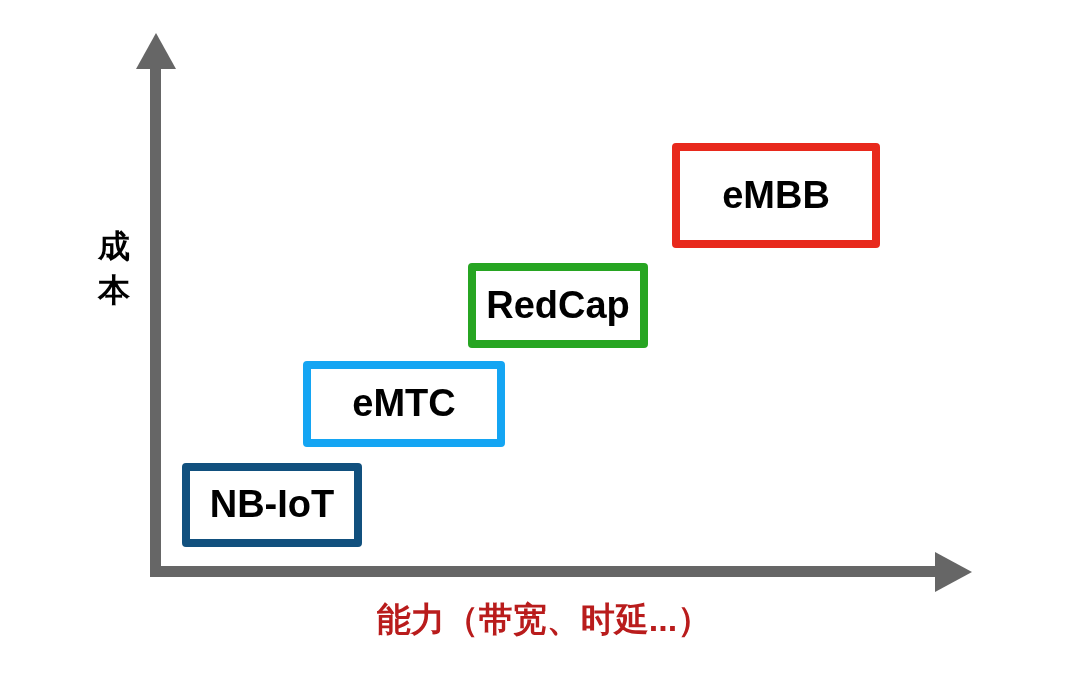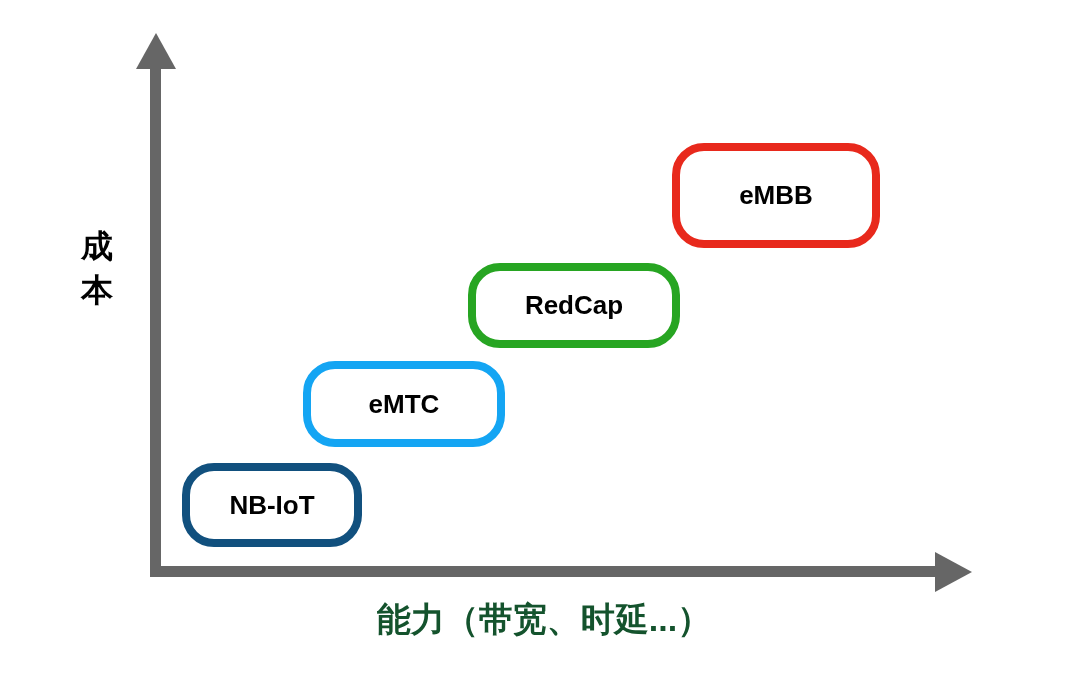--- a/index.html
+++ b/index.html
@@ -22,56 +22,56 @@
     border-bottom: 36px solid #666666;
   }
   .x-arrowhead {
     left: 935px; top: 552px;
     border-top: 20px solid transparent;
     border-bottom: 20px solid transparent;
     border-left: 37px solid #666666;
   }
   .y-label {
     position: absolute;
-    left: 78px; top: 224px;
+    left: 95px; top: 224px;
     width: 38px;
     font-size: 32px;
     font-weight: bold;
     color: #000000;
     line-height: 1.38;
     text-align: center;
   }
   .x-label {
     position: absolute;
     left: 150px; top: 597px;
     width: 788px;
     text-align: center;
     font-size: 34px;
     font-weight: bold;
-    color: #14532d;
+    color: #b91c1c;
   }
   .node {
     position: absolute;
     box-sizing: border-box;
     background: #ffffff;
     border: 8px solid #000000;
-    border-radius: 32px;
+    border-radius: 4px;
     display: flex;
     flex-direction: column;
     align-items: center;
     justify-content: center;
-    font-size: 26px;
+    font-size: 38px;
     font-weight: bold;
     color: #000000;
     text-align: center;
     line-height: 1.4;
   }
   #node-nb-iot  { left: 182px; top: 463px; width: 180px; height: 84px;  }
   #node-emtc    { left: 303px; top: 361px; width: 202px; height: 86px;  }
-  #node-redcap  { left: 468px; top: 263px; width: 212px; height: 85px;  }
+  #node-redcap  { left: 468px; top: 263px; width: 180px; height: 85px;  }
   #node-embb    { left: 672px; top: 143px; width: 208px; height: 105px; line-height: 1.45; }
 </style>
 </head>
 <body>
 
 <div class="canvas">
 
   <div class="axis-line y-line" style="background: rgb(102, 102, 102);"></div>
   <div class="arrowhead y-arrowhead" style="border-bottom-color: rgb(102, 102, 102);"></div>
   <div class="y-label">成本</div>

